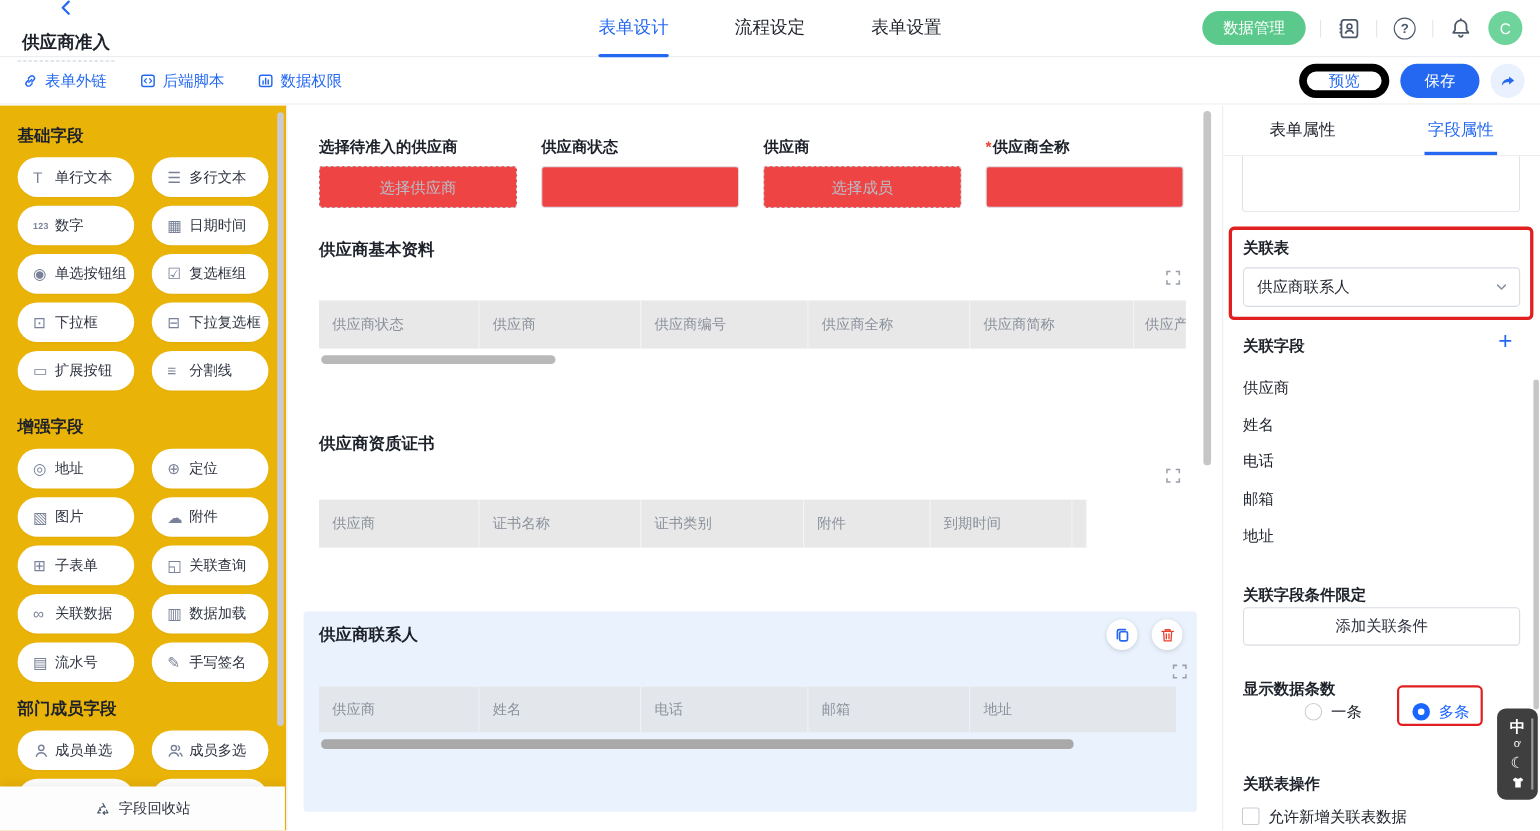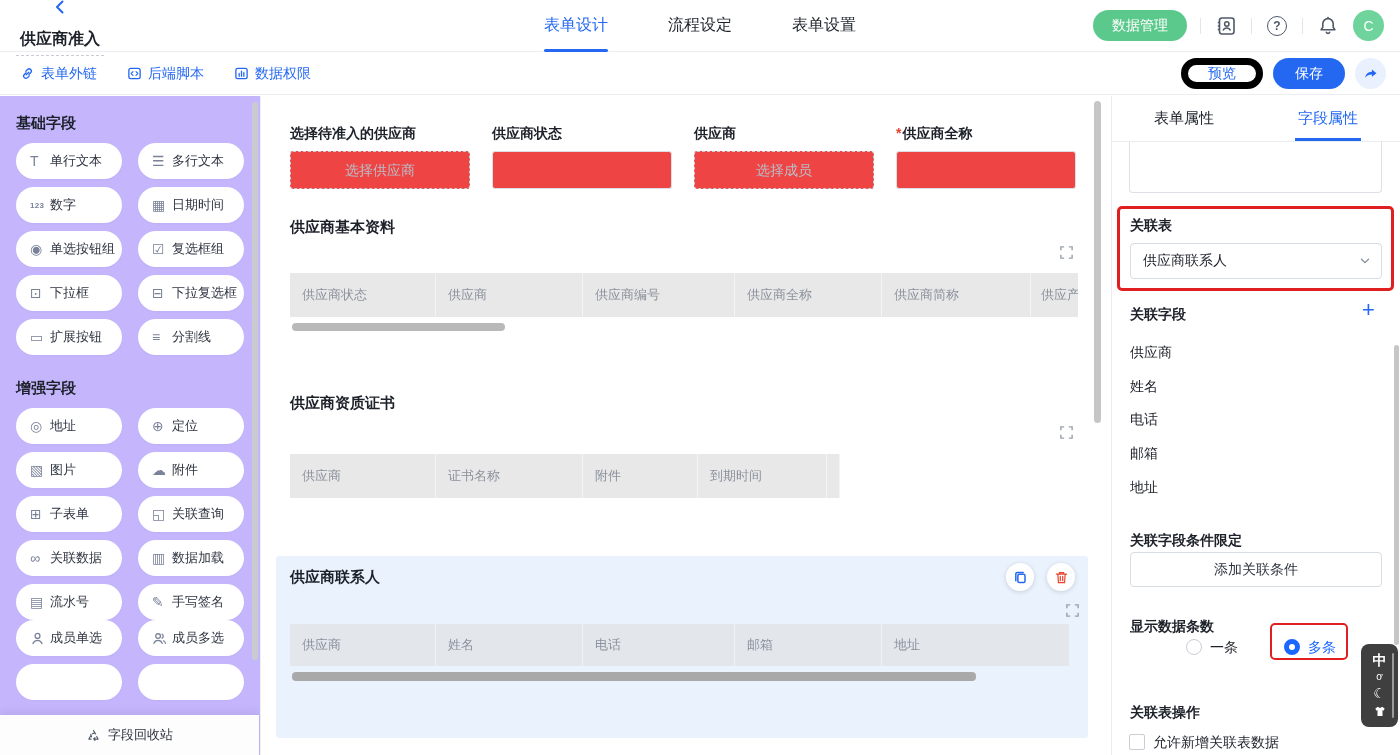--- a/index.html
+++ b/index.html
@@ -25,21 +25,21 @@
   
   .sub-toolbar { position:absolute; top:53px; left:0; right:0; height:42px; border-bottom:1px solid #ebedf0; background:#fff; display:flex; align-items:center; z-index:4; }
   .tool-links { display:flex; gap:30px; padding-left:20px; }
   .tool-link { display:flex; align-items:center; gap:6px; color:#2468f2; font-size:14px; cursor:pointer; }
   .tool-actions { margin-left:auto; display:flex; align-items:center; gap:10px; padding-right:14px; }
   .btn-outline { height:31px; min-width:72px; padding:0 20px; border:7px solid #000000; color:#2468f2; background:#fff; border-radius:16px; font-size:14px; display:flex; align-items:center; justify-content:center; cursor:pointer; }
   .btn-primary { height:31px; min-width:72px; padding:0 20px; border:none; color:#fff; background:#2468f2; border-radius:16px; font-size:14px; display:flex; align-items:center; justify-content:center; cursor:pointer; }
   .btn-share { width:31px; height:31px; border-radius:50%; background:#e9f1fe; display:flex; align-items:center; justify-content:center; cursor:pointer; }
 
   
-  .sidebar { position:absolute; top:96px; left:0; width:261px; bottom:0; background:#c4b5fd; border-right:1px solid #eef0f3; overflow:hidden; }
+  .sidebar { position:absolute; top:96px; left:0; width:261px; bottom:0; background:#eab308; border-right:1px solid #eef0f3; overflow:hidden; }
   .side-inner { padding:18px 16px 0 16px; }
   .side-title { font-size:15px; font-weight:bold; margin-bottom:10px; }
   .mt24 { margin-top:24px; } .mt15 { margin-top:15px; }
   .pill-grid { display:grid; grid-template-columns:1fr 1fr; gap:8px 16px; }
   .pill { background:#fff; border-radius:18px; height:36px; display:flex; align-items:center; padding:0 8px 0 14px; font-size:13px; color:#2e3340; cursor:grab; box-shadow:0 1px 2px rgba(31,41,55,0.03); white-space:nowrap; overflow:hidden; }
   .pi { width:20px; color:#7a8299; font-size:14px; display:inline-flex; align-items:center; justify-content:flex-start; flex:none; }
   .pi-sm { font-size:8px; font-weight:bold; letter-spacing:0.3px; }
   .side-scroll { position:absolute; right:2px; top:6px; width:6px; height:558px; border-radius:3px; background:#c9cbd0; }
   .side-footer { position:absolute; left:0; right:1px; bottom:0; height:40px; background:#fdfdfe; box-shadow:0 -3px 8px rgba(0,0,0,0.07); display:flex; align-items:center; justify-content:center; gap:7px; font-size:13px; color:#2e3340; cursor:pointer; }
 
@@ -243,20 +243,21 @@
       <div class="pill">
           <span class="pi">▤</span>
           <span>流水号</span>
         </div>
       <div class="pill">
           <span class="pi">✎</span>
           <span>手写签名</span>
         </div>
     </div>
 
+    <div class="side-title mt15">部门成员字段</div>
     <div class="pill-grid">
       <div class="pill">
           <span class="pi">
             <svg width="15" height="15" viewBox="0 0 16 16">
               <circle cx="8" cy="5.2" r="2.6" fill="none" stroke="#7a8299" stroke-width="1.4"></circle>
               <path d="M3.2 13.4c.9-2.3 2.6-3.4 4.8-3.4s3.9 1.1 4.8 3.4" fill="none" stroke="#7a8299" stroke-width="1.4" stroke-linecap="round"></path>
             </svg>
           </span>
           <span>成员单选</span>
         </div>
@@ -315,20 +316,21 @@
 
   <div class="abs sec-title" style="left:28px; top:298px;">供应商资质证书</div>
   <div class="abs" style="left:797px; top:329px;">
     <svg width="15" height="15" viewBox="0 0 16 16">
         <path d="M5.5 2H2v3.5 M10.5 2H14v3.5 M14 10.5V14h-3.5 M5.5 14H2v-3.5" fill="none" stroke="#9aa0aa" stroke-width="1.5"></path>
       </svg>
   </div>
   <div class="abs thead" style="left:28px; top:358px; width:700px;">
     <div class="hcell" style="width:146px">供应商</div>
     <div class="hcell" style="width:147px">证书名称</div>
+    <div class="hcell" style="width:148px">证书类别</div>
     <div class="hcell" style="width:115px">附件</div>
     <div class="hcell" style="width:129px">到期时间</div>
     <div class="hcell" style="width:13px; padding-left:0;"></div>
   </div>
 
   <div class="abs blk" style="left:14px; top:460px; width:812px; height:182px;">
     <div class="abs sec-title" style="left:14px; top:12px;">供应商联系人</div>
     <div class="abs circ-btn" style="left:730px; top:7px;">
       <svg width="15" height="15" viewBox="0 0 16 16">
           <rect x="5.2" y="4.6" width="7.6" height="8.8" rx="1.4" fill="none" stroke="#2468f2" stroke-width="1.6"></rect>

